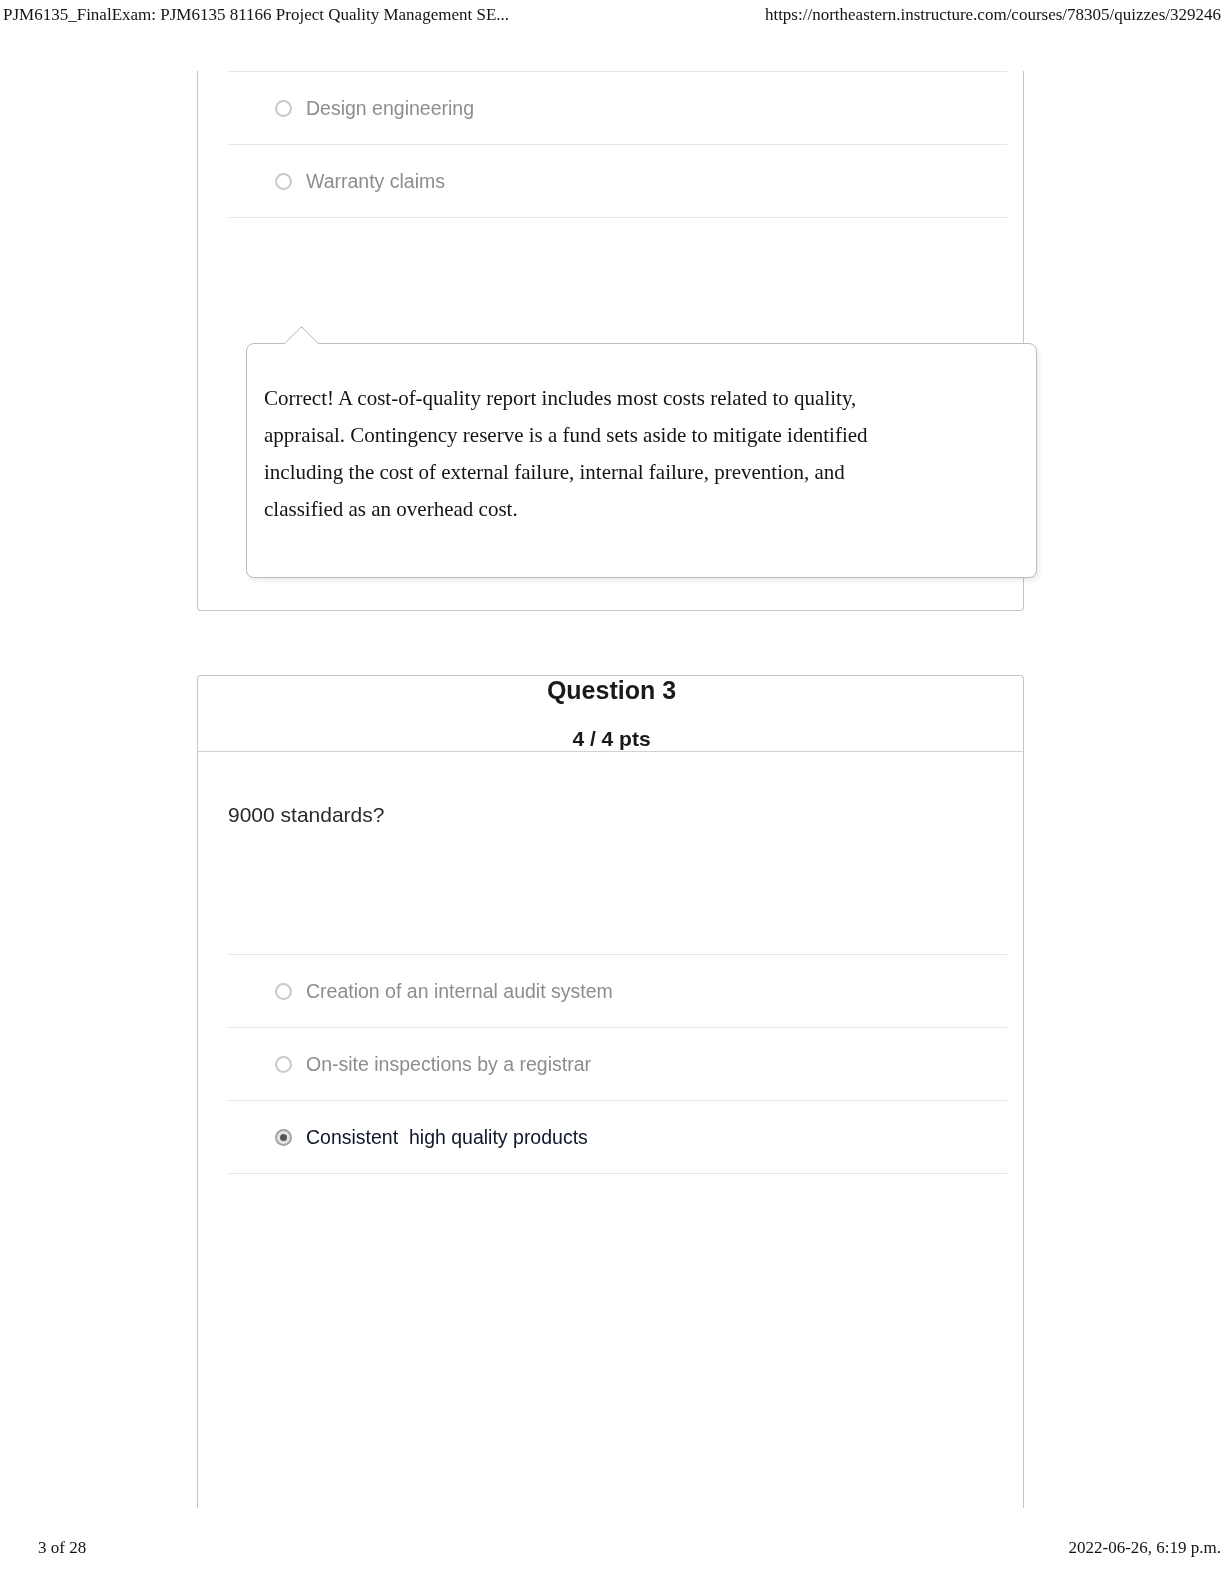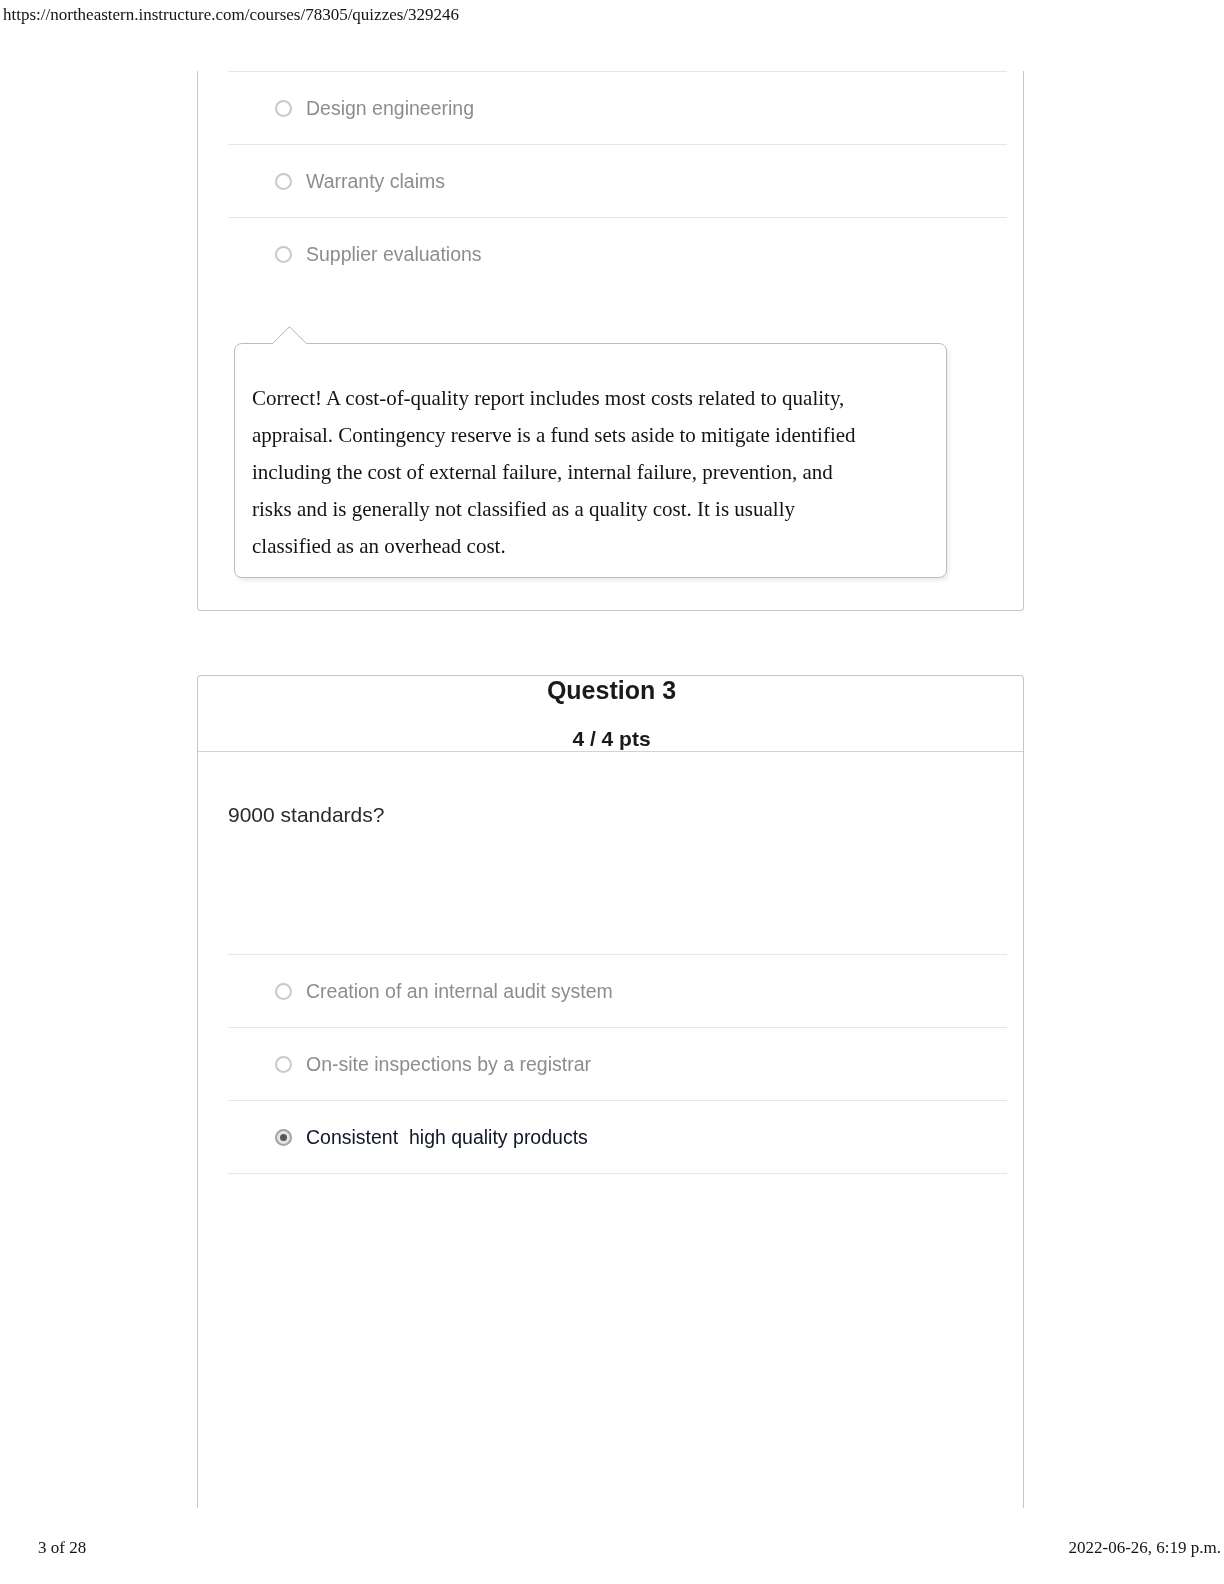--- a/index.html
+++ b/index.html
@@ -39,21 +39,21 @@
   .answer-row.selected .radio::after {
     content:""; position:absolute; left:50%; top:50%;
     width:7px; height:7px; margin:-3.5px 0 0 -3.5px;
     border-radius:50%; background:#575757;
   }
   .answer-label { font-size:19.5px; color:#8d8d8d; white-space:pre-wrap; }
   .answer-row.selected .answer-label { color:#0f172a; }
 
   
   .callout {
-    position:absolute; left:36px; top:272px; width:713px; height:235px;
+    position:absolute; left:48px; top:272px; width:791px; height:235px;
     box-sizing:border-box; background:#fff;
     border:1px solid #bdbdbd; border-radius:8px;
     box-shadow:2px 3px 4px rgba(0,0,0,0.08);
     padding:36px 20px 0 17px;
   }
   .callout-pointer {
     position:absolute; top:-13px; left:42px; width:24px; height:24px;
     background:#fff; transform:rotate(45deg);
     border-left:1px solid #bdbdbd; border-top:1px solid #bdbdbd;
     border-radius:2px 0 0 0;
@@ -77,49 +77,45 @@
     font-size:21px; line-height:37px; color:#2b2b2b;
   }
   .answers-block { position:absolute; top:278px; left:0; right:0; }
 </style>
 </head>
 <body>
 
 <div class="page">
 
   <div class="print-header">
+    <span>PJM6135_FinalExam: PJM6135 81166 Project Quality Management SE...</span>
     <span>https://northeastern.instructure.com/courses/78305/quizzes/329246</span>
   </div>
 
   <div class="card q2">
     <div class="divider"></div>
 
     <div class="answer-row">
       <span class="radio"></span>
       <span class="answer-label">Design engineering</span>
     </div>
     <div class="divider"></div>
 
     <div class="answer-row">
       <span class="radio"></span>
       <span class="answer-label">Warranty claims</span>
     </div>
     <div class="divider"></div>
 
-    <div class="answer-row">
-      <span class="radio"></span>
-      <span class="answer-label">Supplier evaluations</span>
-    </div>
 
     <div class="callout">
       <div class="callout-pointer"></div>
       <div class="feedback-line">Correct! A cost-of-quality report includes most costs related to quality,</div>
       <div class="feedback-line">appraisal. Contingency reserve is a fund sets aside to mitigate identified</div>
       <div class="feedback-line">including the cost of external failure, internal failure, prevention, and</div>
-      <div class="feedback-line">risks and is generally not classified as a quality cost. It is usually</div>
       <div class="feedback-line">classified as an overhead cost.</div>
     </div>
   </div>
 
   <div class="card q3">
     <div class="q-header">
       <span class="q-title">Question 3</span>
       <span class="q-points">4 / 4 pts</span>
     </div>
 

